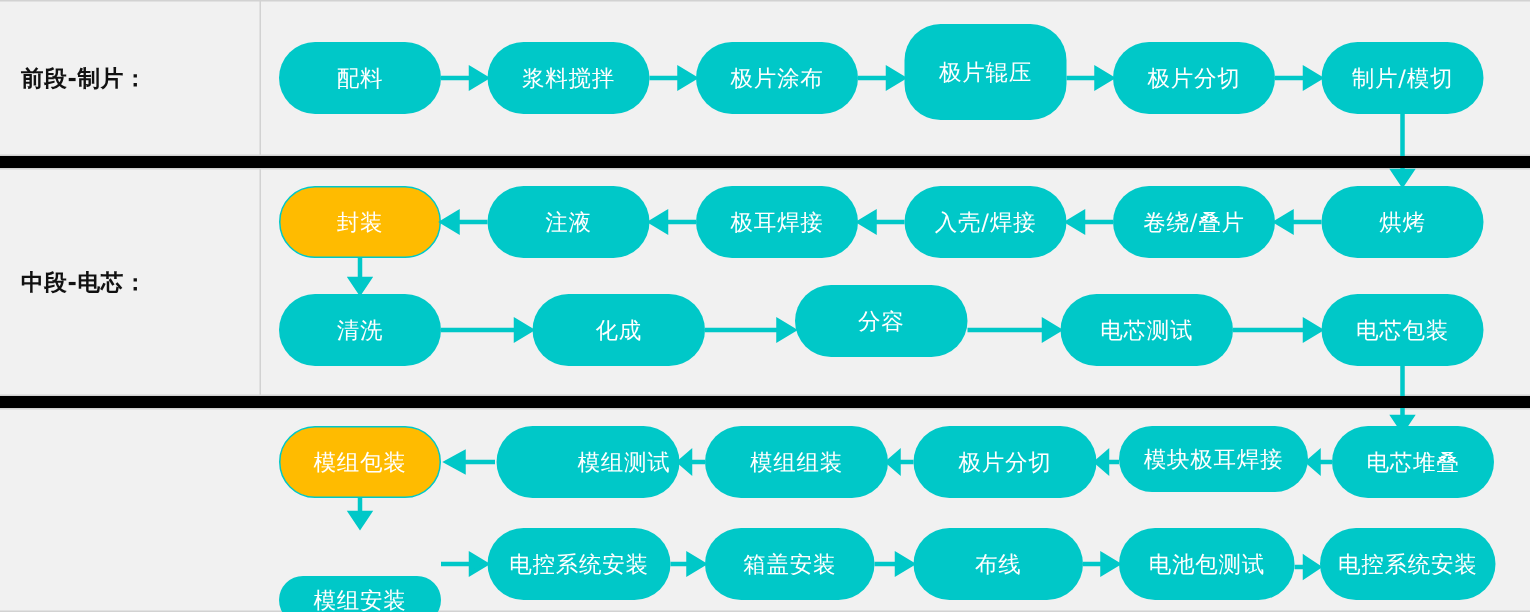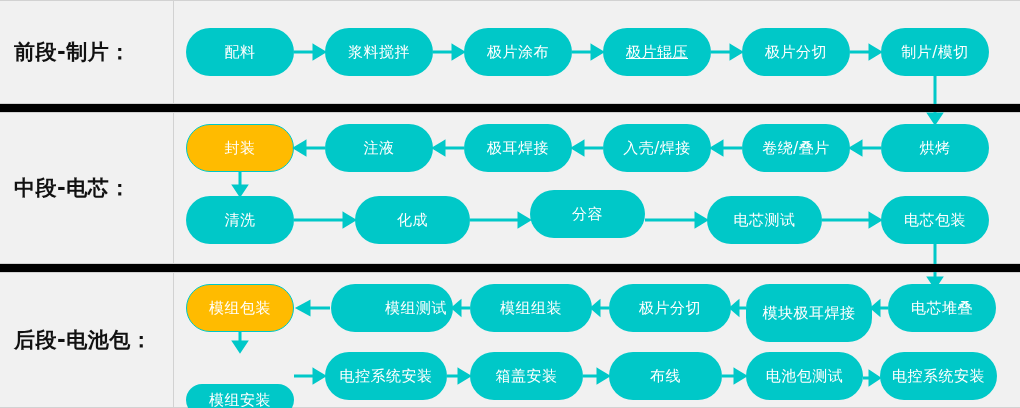--- a/index.html
+++ b/index.html
@@ -53,21 +53,21 @@
     border-right: 1px solid #d2d2d2;
     display: flex;
     align-items: center;
     justify-content: flex-start;
     z-index: 3;
   }
   .label-col.l1 { top: 0px;   height: 104px; }
   .label-col.l2 { top: 112px; height: 152px; }
   .label-col.l3 { top: 272px; height: 136px; }
   .stage-label {
-    font-size: 21px;
+    font-size: 15px;
     font-weight: bold;
     color: #111111;
     letter-spacing: 0.5px;
     padding-left: 14px;
     white-space: nowrap;
   }
 
   
   .node {
     position: absolute;
@@ -107,28 +107,25 @@
 
   <div class="divider d1"></div>
   <div class="divider d2"></div>
 
   <div class="label-col l1">
     <span class="stage-label">前段-制片：</span>
   </div>
   <div class="label-col l2">
     <span class="stage-label">中段-电芯：</span>
   </div>
-  <div class="label-col l3">
-    <span class="stage-label">后段-电池包：</span>
-  </div>
 
   <div class="node" style="left:186px; top:28px; width:108px; height:48px;">配料</div>
   <div class="node" style="left:325px; top:28px; width:108px; height:48px;">浆料搅拌</div>
   <div class="node" style="left:464px; top:28px; width:108px; height:48px;">极片涂布</div>
-  <div class="node" style="left:603px; top:28px; width:108px; height:48px;text-decoration:underline;">极片辊压</div>
+  <div class="node" style="left:603px; top:16px; width:108px; height:64px;">极片辊压</div>
   <div class="node" style="left:742px; top:28px; width:108px; height:48px;">极片分切</div>
   <div class="node" style="left:881px; top:28px; width:108px; height:48px;">制片/模切</div>
 
   <div class="conn" style="left:294px; top:44px;">
     <svg width="31" height="16" viewBox="0 0 31 16">
         <path d="M0 8 H22 M20 2 L30 8 L20 14 Z" fill="#00c8c8" stroke="#00c8c8" stroke-width="3"></path>
       </svg>
   </div>
   <div class="conn" style="left:433px; top:44px;">
     <svg width="31" height="16" viewBox="0 0 31 16">
@@ -226,21 +223,21 @@
   <div class="conn" style="left:927px; top:244px;">
     <svg width="16" height="44" viewBox="0 0 16 44">
         <path d="M8 0 V36 M2 34 L8 43 L14 34 Z" fill="#00c8c8" stroke="#00c8c8" stroke-width="3"></path>
       </svg>
   </div>
 
   <div class="node highlight" style="left:186px; top:284px; width:108px; height:48px;">模组包装</div>
   <div class="node" style="left:331px; top:284px; width:122px; height:48px;padding-left:48px;">模组测试</div>
   <div class="node" style="left:470px; top:284px; width:122px; height:48px;">模组组装</div>
   <div class="node" style="left:609px; top:284px; width:122px; height:48px;">极片分切</div>
-  <div class="node" style="left:746px; top:284px; width:126px; height:58px;">模块极耳焊接</div>
+  <div class="node" style="left:746px; top:284px; width:126px; height:44px;">模块极耳焊接</div>
   <div class="node" style="left:888px; top:284px; width:108px; height:48px;">电芯堆叠</div>
 
   <div class="conn" style="left:296px; top:300px;">
     <svg width="34" height="16" viewBox="0 0 34 16">
         <path d="M34 8 H11 M13 2 L2 8 L13 14 Z" fill="#00c8c8" stroke="#00c8c8" stroke-width="3"></path>
       </svg>
   </div>
   <div class="conn" style="left:453px; top:300px;">
     <svg width="17" height="16" viewBox="0 0 17 16">
         <path d="M17 8 H5 M7 2 L0 8 L7 14 Z" fill="#00c8c8" stroke="#00c8c8" stroke-width="3"></path>

